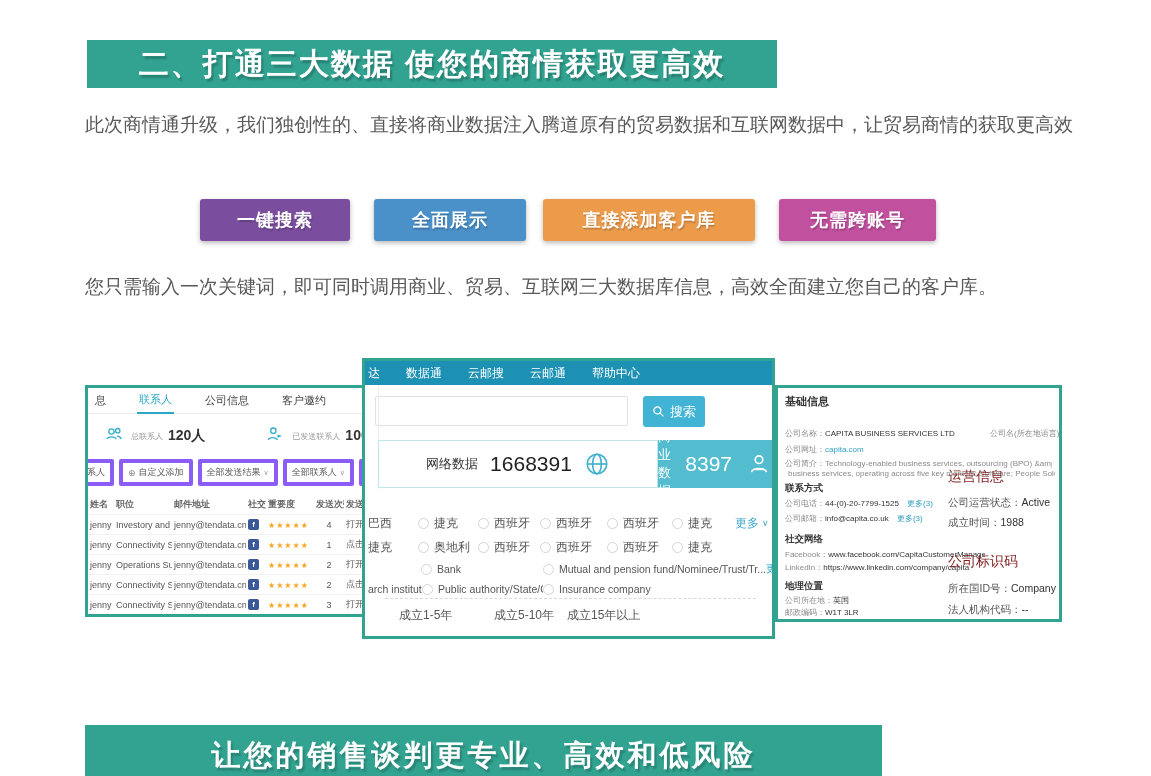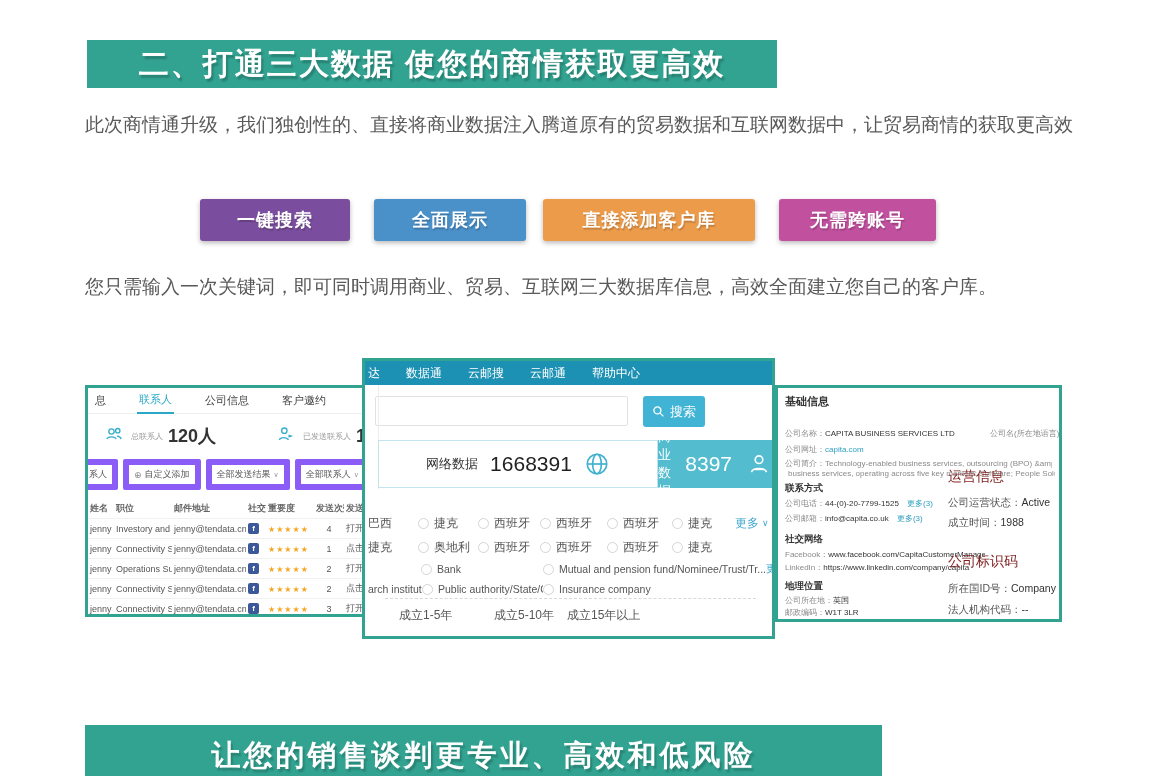--- a/index.html
+++ b/index.html
@@ -34,23 +34,23 @@
 
   
   .tabs{display:flex;align-items:flex-end;height:25px;border-bottom:1px solid #ededed;
     font-size:11px;color:#444;gap:29px;padding-left:5px;}
   .tab{padding:0 2px 5px 2px;white-space:nowrap;cursor:default;}
   .tab.active{color:#2BA8C8;border-bottom:2px solid #2BA8C8;margin-bottom:-1px;}
   .stats{display:flex;align-items:center;margin-top:10px;padding-left:14px;gap:58px;}
   .stat{display:flex;align-items:center;gap:5px;white-space:nowrap;}
   .stat svg{width:24px;height:20px;flex:none;}
   .stat-label{font-size:8px;color:#9a9a9a;}
-  .stat-value{font-size:18px;font-weight:bold;color:#333;}
+  .stat-value{font-size:14px;font-weight:bold;color:#333;}
   .ctoolbar{display:flex;align-items:center;margin-top:11px;gap:5px;font-size:9px;color:#555;}
-  .pill{border:6px solid #8b5cf6;border-radius:2px;padding:3px 5px;white-space:nowrap;display:flex;
+  .pill{border:4px solid #8b5cf6;border-radius:2px;padding:3px 5px;white-space:nowrap;display:flex;
     align-items:center;gap:3px;background:#fff;flex:none;}
   .pill.cut{margin-left:-10px;}
   .plus{color:#888;font-size:9px;}
   .chev{font-size:7px;color:#999;}
   .ctable{margin-top:9px;width:281px;border-collapse:collapse;font-size:9px;color:#555;table-layout:fixed;}
   .ctable th{font-size:9px;color:#666;font-weight:bold;padding:3px 2px;text-align:left;
     white-space:nowrap;overflow:hidden;}
   .ctable td{padding:3px 2px;border-top:1px solid #f1f1f1;white-space:nowrap;overflow:hidden;}
   .ctable .c-center{text-align:center;}
   .stars{color:#F5A623;font-size:8px;letter-spacing:1px;}

